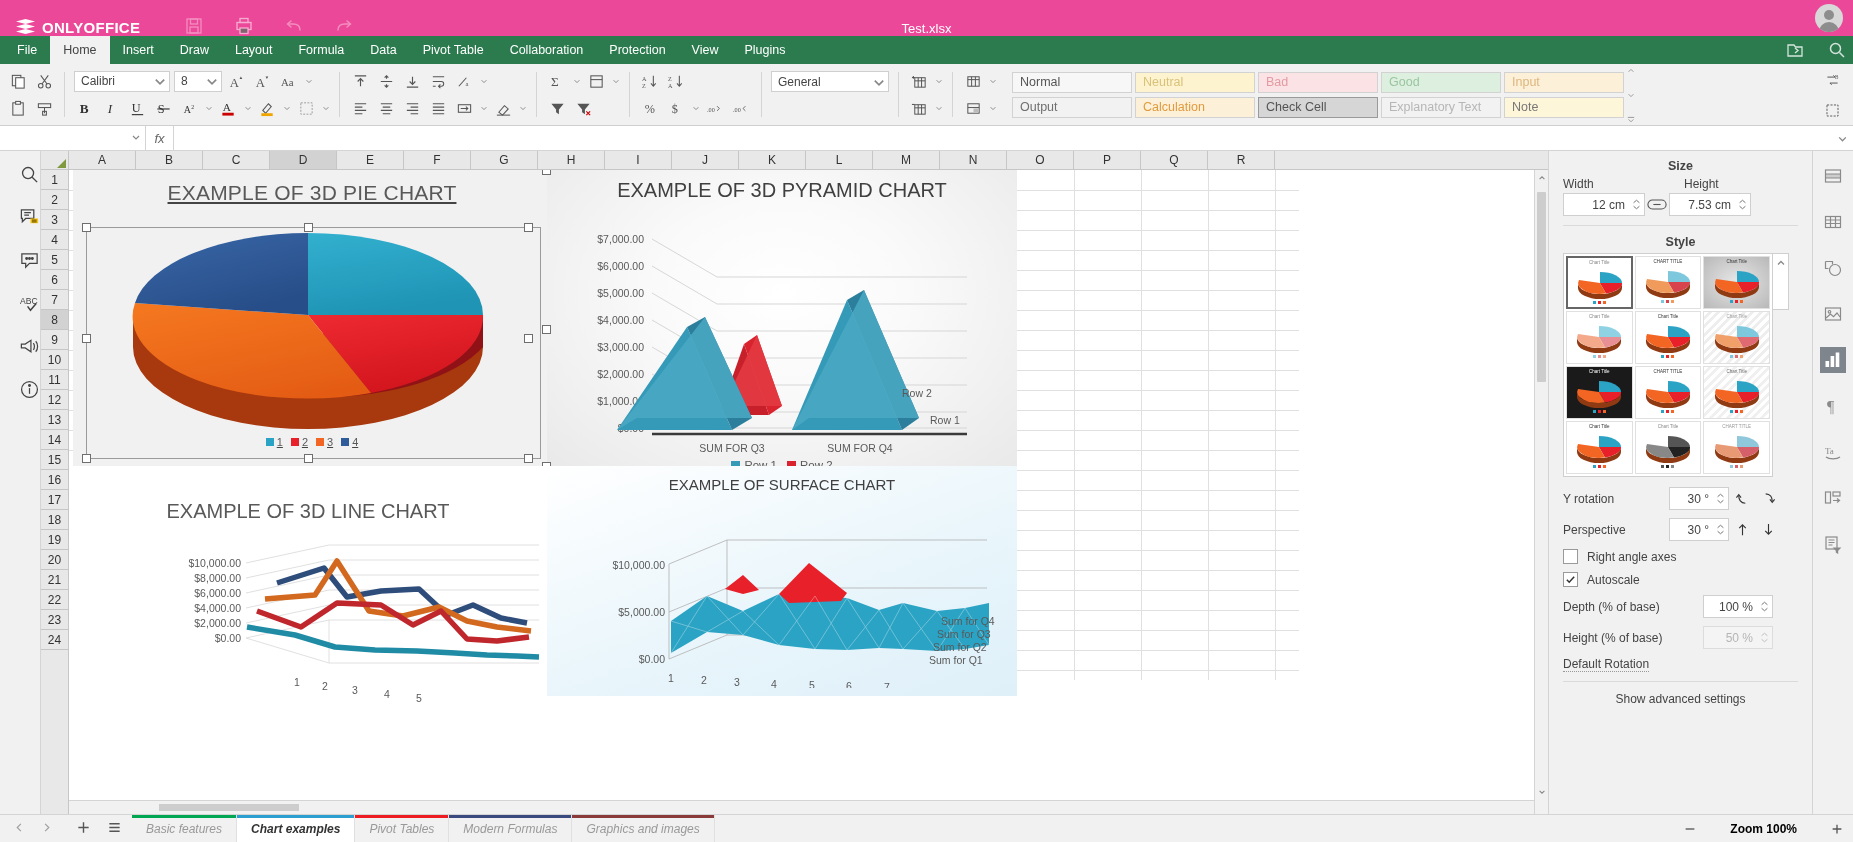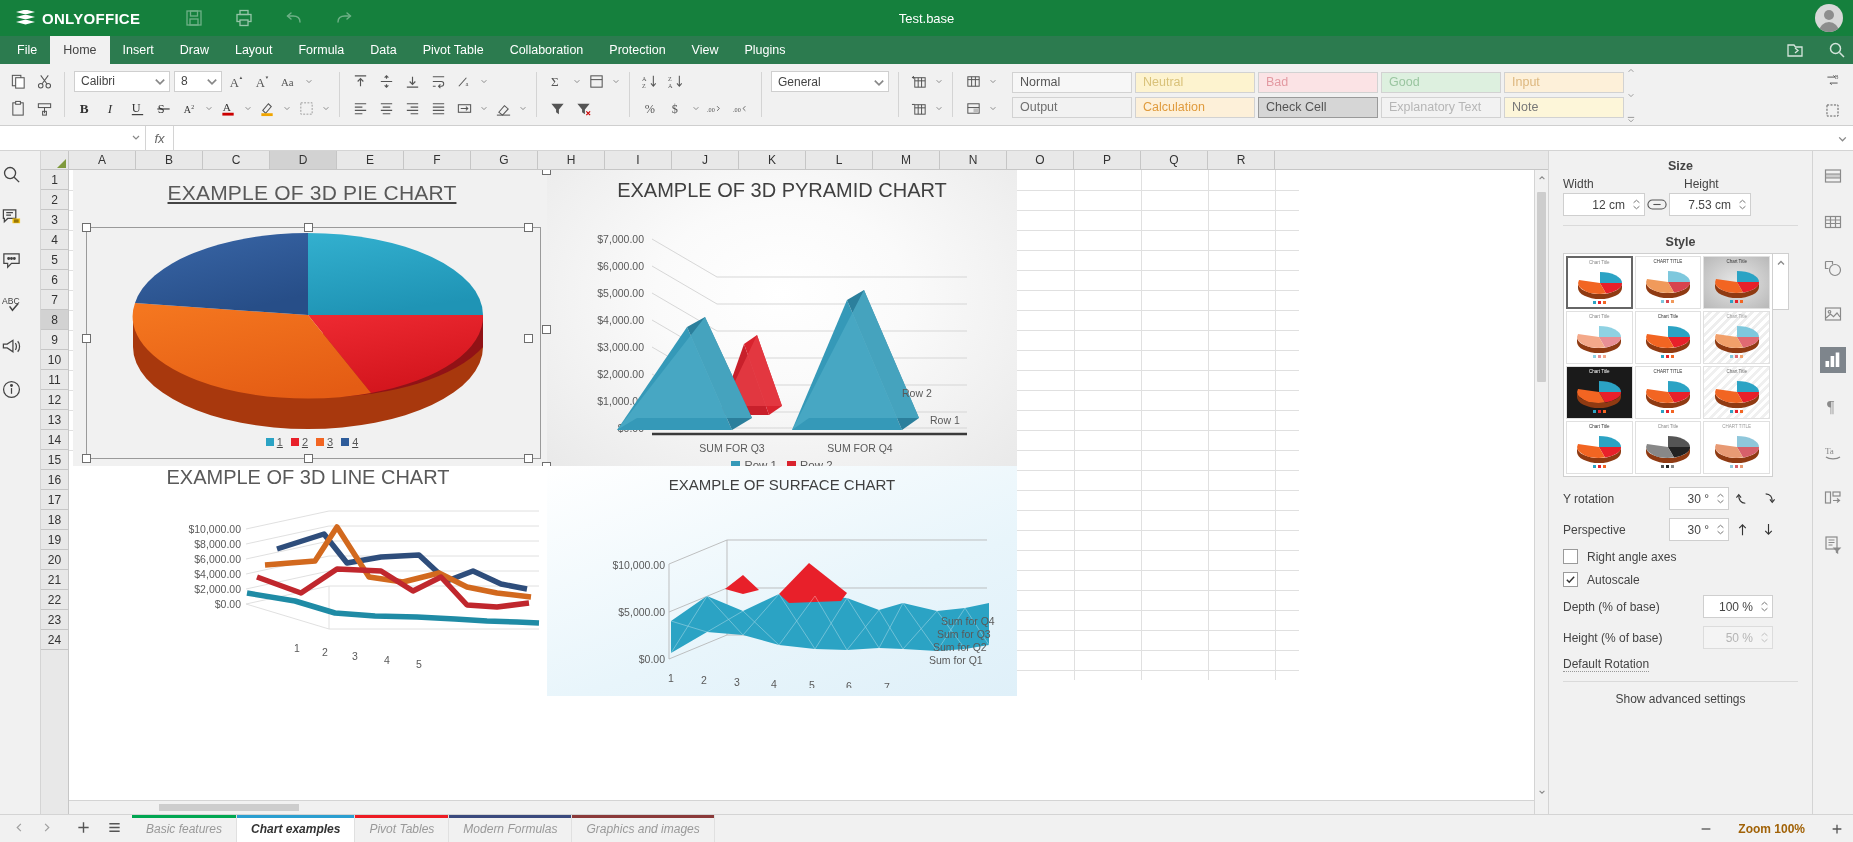--- a/index.html
+++ b/index.html
@@ -10,21 +10,21 @@
     overflow: hidden;
     font-family: "Liberation Sans", sans-serif;
     font-size: 12px;
     color: #444;
     background: #f1f1f1;
   }
   #app { position: relative; width: 1853px; height: 842px; display: flex; flex-direction: column; }
 
   
   .titlebar {
-    height: 36px; background: #15803d; display: flex; align-items: center;
+    height: 36px; background: #ec4899; display: flex; align-items: flex-end;
     position: relative; flex: none;
   }
   .logo-wrap { display: flex; align-items: center; padding-left: 16px; gap: 7px; }
   .logo-mark { width: 19px; height: 17px; position: relative; }
   .logo-mark i {
     position: absolute; left: 0; width: 19px; height: 5px; background: #fff;
     clip-path: polygon(50% 0, 100% 50%, 50% 100%, 0 50%);
   }
   .logo-mark i:nth-child(1) { top: 0; }
   .logo-mark i:nth-child(2) { top: 5px; }
@@ -128,21 +128,21 @@
   .fx { width: 28px; display:flex; align-items:center; justify-content:center; font-style:italic; color:#666; font-size:13px; border-right:1px solid #d4d4d4; }
   .fcontent { flex:1; display:flex; align-items:center; padding-left:6px; font-size:12px; }
   .fb-expand { width: 22px; display:flex; align-items:center; justify-content:center; }
 
   
   .main { flex: 1; display: flex; min-height: 0; position: relative; }
 
   
   .leftbar {
     width: 41px; background: #f1f1f1; border-right: 1px solid #d4d4d4;
-    display: flex; flex-direction: column; align-items: flex-start; padding-top: 12px; gap: 21px; flex: none;
+    display: flex; flex-direction: column; align-items: flex-end; padding-top: 12px; gap: 21px; flex: none;
   }
   .lbicon { width: 22px; height: 22px; display:flex; align-items:center; justify-content:center; cursor:pointer; color:#444; position: relative; }
   .lbicon svg { width: 21px; height: 21px; }
 
   
   .sheetwrap { flex: 1; position: relative; background:#fff; overflow:hidden; min-width:0; }
   .colhdr { display:flex; height: 19px; background:#e8e8e8; border-bottom:1px solid #c6c6c6; position:relative; }
   .corner {
     width: 28px; border-right: 1px solid #c6c6c6; background:#e8e8e8; position:relative; flex:none;
   }
@@ -181,21 +181,21 @@
   
   #pyrChart { left:478px; top:0; width:470px; height:296px;
      background: radial-gradient(ellipse at 50% 42%, #ffffff 0%, #fafafa 38%, #e9e9e9 100%); }
   #pyrChart .chart-title { font-size:20px; padding-top:9px; color:#404040; font-weight:400; }
   .pyr-legend { display:flex; justify-content:center; gap:10px; align-items:center; font-size:11.5px; color:#595959; }
   .pyr-legend .lg { display:flex; align-items:center; gap:4px; }
   .pyr-legend .sw { width:9px; height:9px; display:inline-block; }
 
   
   #lineChart { left:0; top:296px; width:478px; height:230px; background:#fff; }
-  #lineChart .chart-title { font-size:20px; padding-top:0; color:#595959; }
+  #lineChart .chart-title { font-size:20px; padding-top:0; color:#595959;margin-top:34px; }
 
   
   #surfChart { left:478px; top:296px; width:470px; height:230px;
     background: linear-gradient(160deg,#ffffff 0%, #e8f5fb 60%, #dff0f9 100%); }
   #surfChart .chart-title { font-size:15px; padding-top:10px; color:#404040; }
 
   .axlabel { font-size:10.5px; fill:#595959; font-family:"Liberation Sans", sans-serif; }
 
   
   .selbox { position:absolute; border:1px solid #9a9a9a; pointer-events:none; }
@@ -272,21 +272,21 @@
   .sb-nav svg { width:11px; height:11px; }
   .sb-tools { display:flex; align-items:center; gap:16px; padding:0 10px; color:#555; }
   .sb-tools svg { width:15px; height:15px; }
   .sheettabs { display:flex; align-items:stretch;font-style:italic; }
   .stab {
     position:relative; display:flex; align-items:center; padding:0 14px; font-size:12px;
     color:#999; cursor:pointer; border-right:1px solid #e0e0e0;
   }
   .stab .bar { position:absolute; left:0; right:0; top:0; height:3px; }
   .stab.active { background:#fff; color:#333; font-weight:bold; }
-  .status-right { position:absolute; right:8px; top:0; height:28px; display:flex; align-items:center; gap:24px; font-size:12px; color:#a16207; }
+  .status-right { position:absolute; right:8px; top:0; height:28px; display:flex; align-items:center; gap:32px; font-size:12px; color:#000000; }
   .zoom-btn { width:16px; height:16px; display:flex; align-items:center; justify-content:center; cursor:pointer; font-size:15px; color:#555; }
   .zoom-lbl { font-weight:bold; font-size:12px; }
 </style>
 </head>
 <body>
 
 <div id="app">
 
   <div class="titlebar">
     <div class="logo-wrap">
@@ -318,21 +318,21 @@
             <path d="M7 5 3.5 8 7 11"></path>
           </svg>
       </span>
       <span class="ticon dim">
         <svg viewBox="0 0 20 20" fill="none" stroke="#fff" stroke-width="1.4" stroke-linecap="round">
             <path d="M4 14c0-4 3-6 7-6h5"></path>
             <path d="M13 5l3.5 3L13 11"></path>
           </svg>
       </span>
     </div>
-    <div class="doc-title">Test.base</div>
+    <div class="doc-title">Test.xlsx</div>
     <div class="avatar"></div>
   </div>
 
   <div class="menubar">
     <div class="mitem">File</div>
     <div class="mitem active">Home</div>
     <div class="mitem">Insert</div>
     <div class="mitem">Draw</div>
     <div class="mitem">Layout</div>
     <div class="mitem">Formula</div>

